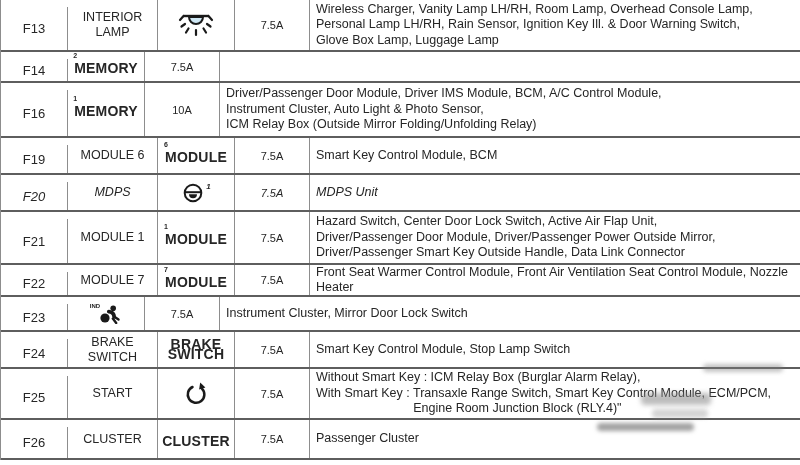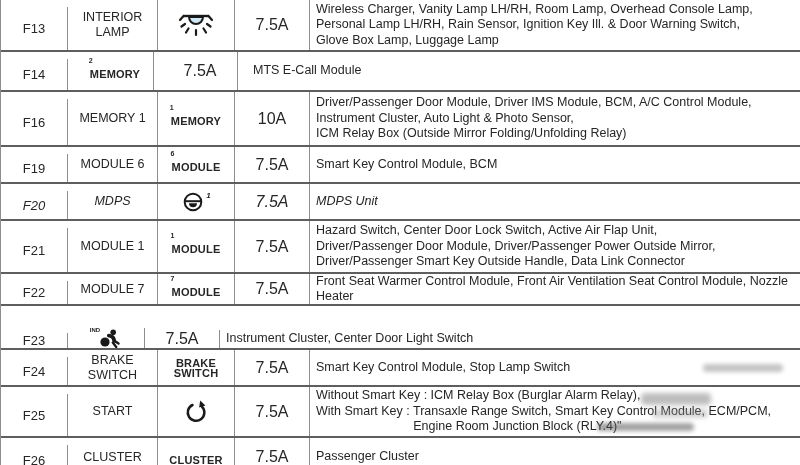--- a/index.html
+++ b/index.html
@@ -23,38 +23,38 @@
   }
   .cell{
     box-sizing:border-box;
     border-right:1px solid #8d8d8d;
     display:flex;align-items:center;justify-content:center;
     overflow:hidden;
   }
   .c-id{width:67px;font-size:13px;margin-top:7px;}
   .c-name{width:90px;font-size:12.5px;text-align:center;white-space:pre-line;line-height:15px;}
   .c-icon{width:77px;}
-  .c-amp{width:75px;font-size:16px;}
+  .c-amp{width:75px;font-size:11px;}
   .c-desc{
     width:491px;
     justify-content:flex-start;
     padding:2px 3px 2px 6px;
     font-size:12.5px;line-height:15.5px;
     white-space:pre-wrap;
     border-right:none;
   }
   .t{display:block;}
   
   .ilab-wrap{position:relative;display:inline-block;margin-top:3px;}
   .isup{
     position:absolute;top:-7px;left:-1px;
     font-size:7px;font-weight:bold;line-height:7px;
   }
   .ilabel{
-    font-size:11px;font-weight:bold;letter-spacing:.2px;
+    font-size:14px;font-weight:bold;letter-spacing:.2px;
     white-space:pre-line;text-align:center;line-height:10px;display:inline-block;
   }
   .sup-right{
     font-size:8px;font-weight:bold;position:relative;top:-6px;margin-left:1px;
   }
   .ind-sup{
     font-size:6px;font-weight:bold;position:relative;top:-8px;margin-right:-1px;letter-spacing:0;
   }
   svg{display:block;}
   .icon-flex{display:flex;align-items:center;justify-content:center;}
@@ -89,37 +89,35 @@
         <path d="M29 12 L32.5 14.5" stroke="#1a1a1a" stroke-width="2.2" stroke-linecap="round"></path>
       </svg>
         </div>
       <div class="cell c-amp">
           <span class="t">7.5A</span>
         </div>
       <div class="cell c-desc"><span class="t">Wireless Charger, Vanity Lamp LH/RH, Room Lamp, Overhead Console Lamp,
 Personal Lamp LH/RH, Rain Sensor, Ignition Key Ill. &amp; Door Warning Switch,
 Glove Box Lamp, Luggage Lamp</span></div>
     </div>
-      <div class="row" style="height: 40px; gap: 9px;">
+      <div class="row" style="height: 31px;">
       <div class="cell c-id">
           <span class="t">F14</span>
         </div>
       <div class="cell c-icon icon-flex">
           <span class="ilab-wrap"><span class="isup">2</span><span class="ilabel">MEMORY</span></span>
         </div>
       <div class="cell c-amp">
           <span class="t">7.5A</span>
         </div>
-      <div class="cell c-desc"><span class="t">MTS E-Call Module</span></div>
     </div>
       <div class="row" style="height: 55px;">
       <div class="cell c-id">
           <span class="t">F16</span>
         </div>
-      <div class="cell c-name"><span class="t">MEMORY 1</span></div>
       <div class="cell c-icon icon-flex">
           <span class="ilab-wrap"><span class="isup">1</span><span class="ilabel">MEMORY</span></span>
         </div>
       <div class="cell c-amp">
           <span class="t">10A</span>
         </div>
       <div class="cell c-desc"><span class="t">Driver/Passenger Door Module, Driver IMS Module, BCM, A/C Control Module,
 Instrument Cluster, Auto Light &amp; Photo Sensor,
 ICM Relay Box (Outside Mirror Folding/Unfolding Relay)</span></div>
     </div>
@@ -176,38 +174,38 @@
       <div class="cell c-name"><span class="t">MODULE 7</span></div>
       <div class="cell c-icon icon-flex">
           <span class="ilab-wrap"><span class="isup">7</span><span class="ilabel">MODULE</span></span>
         </div>
       <div class="cell c-amp">
           <span class="t">7.5A</span>
         </div>
       <div class="cell c-desc"><span class="t">Front Seat Warmer Control Module, Front Air Ventilation Seat Control Module, Nozzle
 Heater</span></div>
     </div>
-      <div class="row" style="height: 44px; align-items: flex-end;">
+      <div class="row" style="height: 35px;">
       <div class="cell c-id">
           <span class="t">F23</span>
         </div>
       <div class="cell c-icon icon-flex">
           <span class="ind-sup">IND</span>
       <svg width="23" height="20" viewBox="0 0 23 20">
         <circle cx="6" cy="14" r="4.6" fill="#1a1a1a"></circle>
         <circle cx="14.2" cy="4.2" r="2.8" fill="#1a1a1a"></circle>
         <path d="M9.8 7.6 Q14.8 8.2 15.2 12.8" stroke="#1a1a1a" stroke-width="3.8" fill="none" stroke-linecap="round"></path>
         <path d="M15 12.5 L19.5 15.5" stroke="#1a1a1a" stroke-width="2.4" stroke-linecap="round"></path>
         <path d="M13.8 14.6 L17.2 19" stroke="#1a1a1a" stroke-width="2.4" stroke-linecap="round"></path>
       </svg>
         </div>
       <div class="cell c-amp">
           <span class="t">7.5A</span>
         </div>
-      <div class="cell c-desc"><span class="t">Instrument Cluster, Center Door Light Switch</span></div>
+      <div class="cell c-desc"><span class="t">Instrument Cluster, Mirror Door Lock Switch</span></div>
     </div>
       <div class="row" style="height: 37px;">
       <div class="cell c-id">
           <span class="t">F24</span>
         </div>
       <div class="cell c-name"><span class="t">BRAKE
 SWITCH</span></div>
       <div class="cell c-icon icon-flex">
           <span class="ilab-wrap"><span class="ilabel">BRAKE
 SWITCH</span></span>

